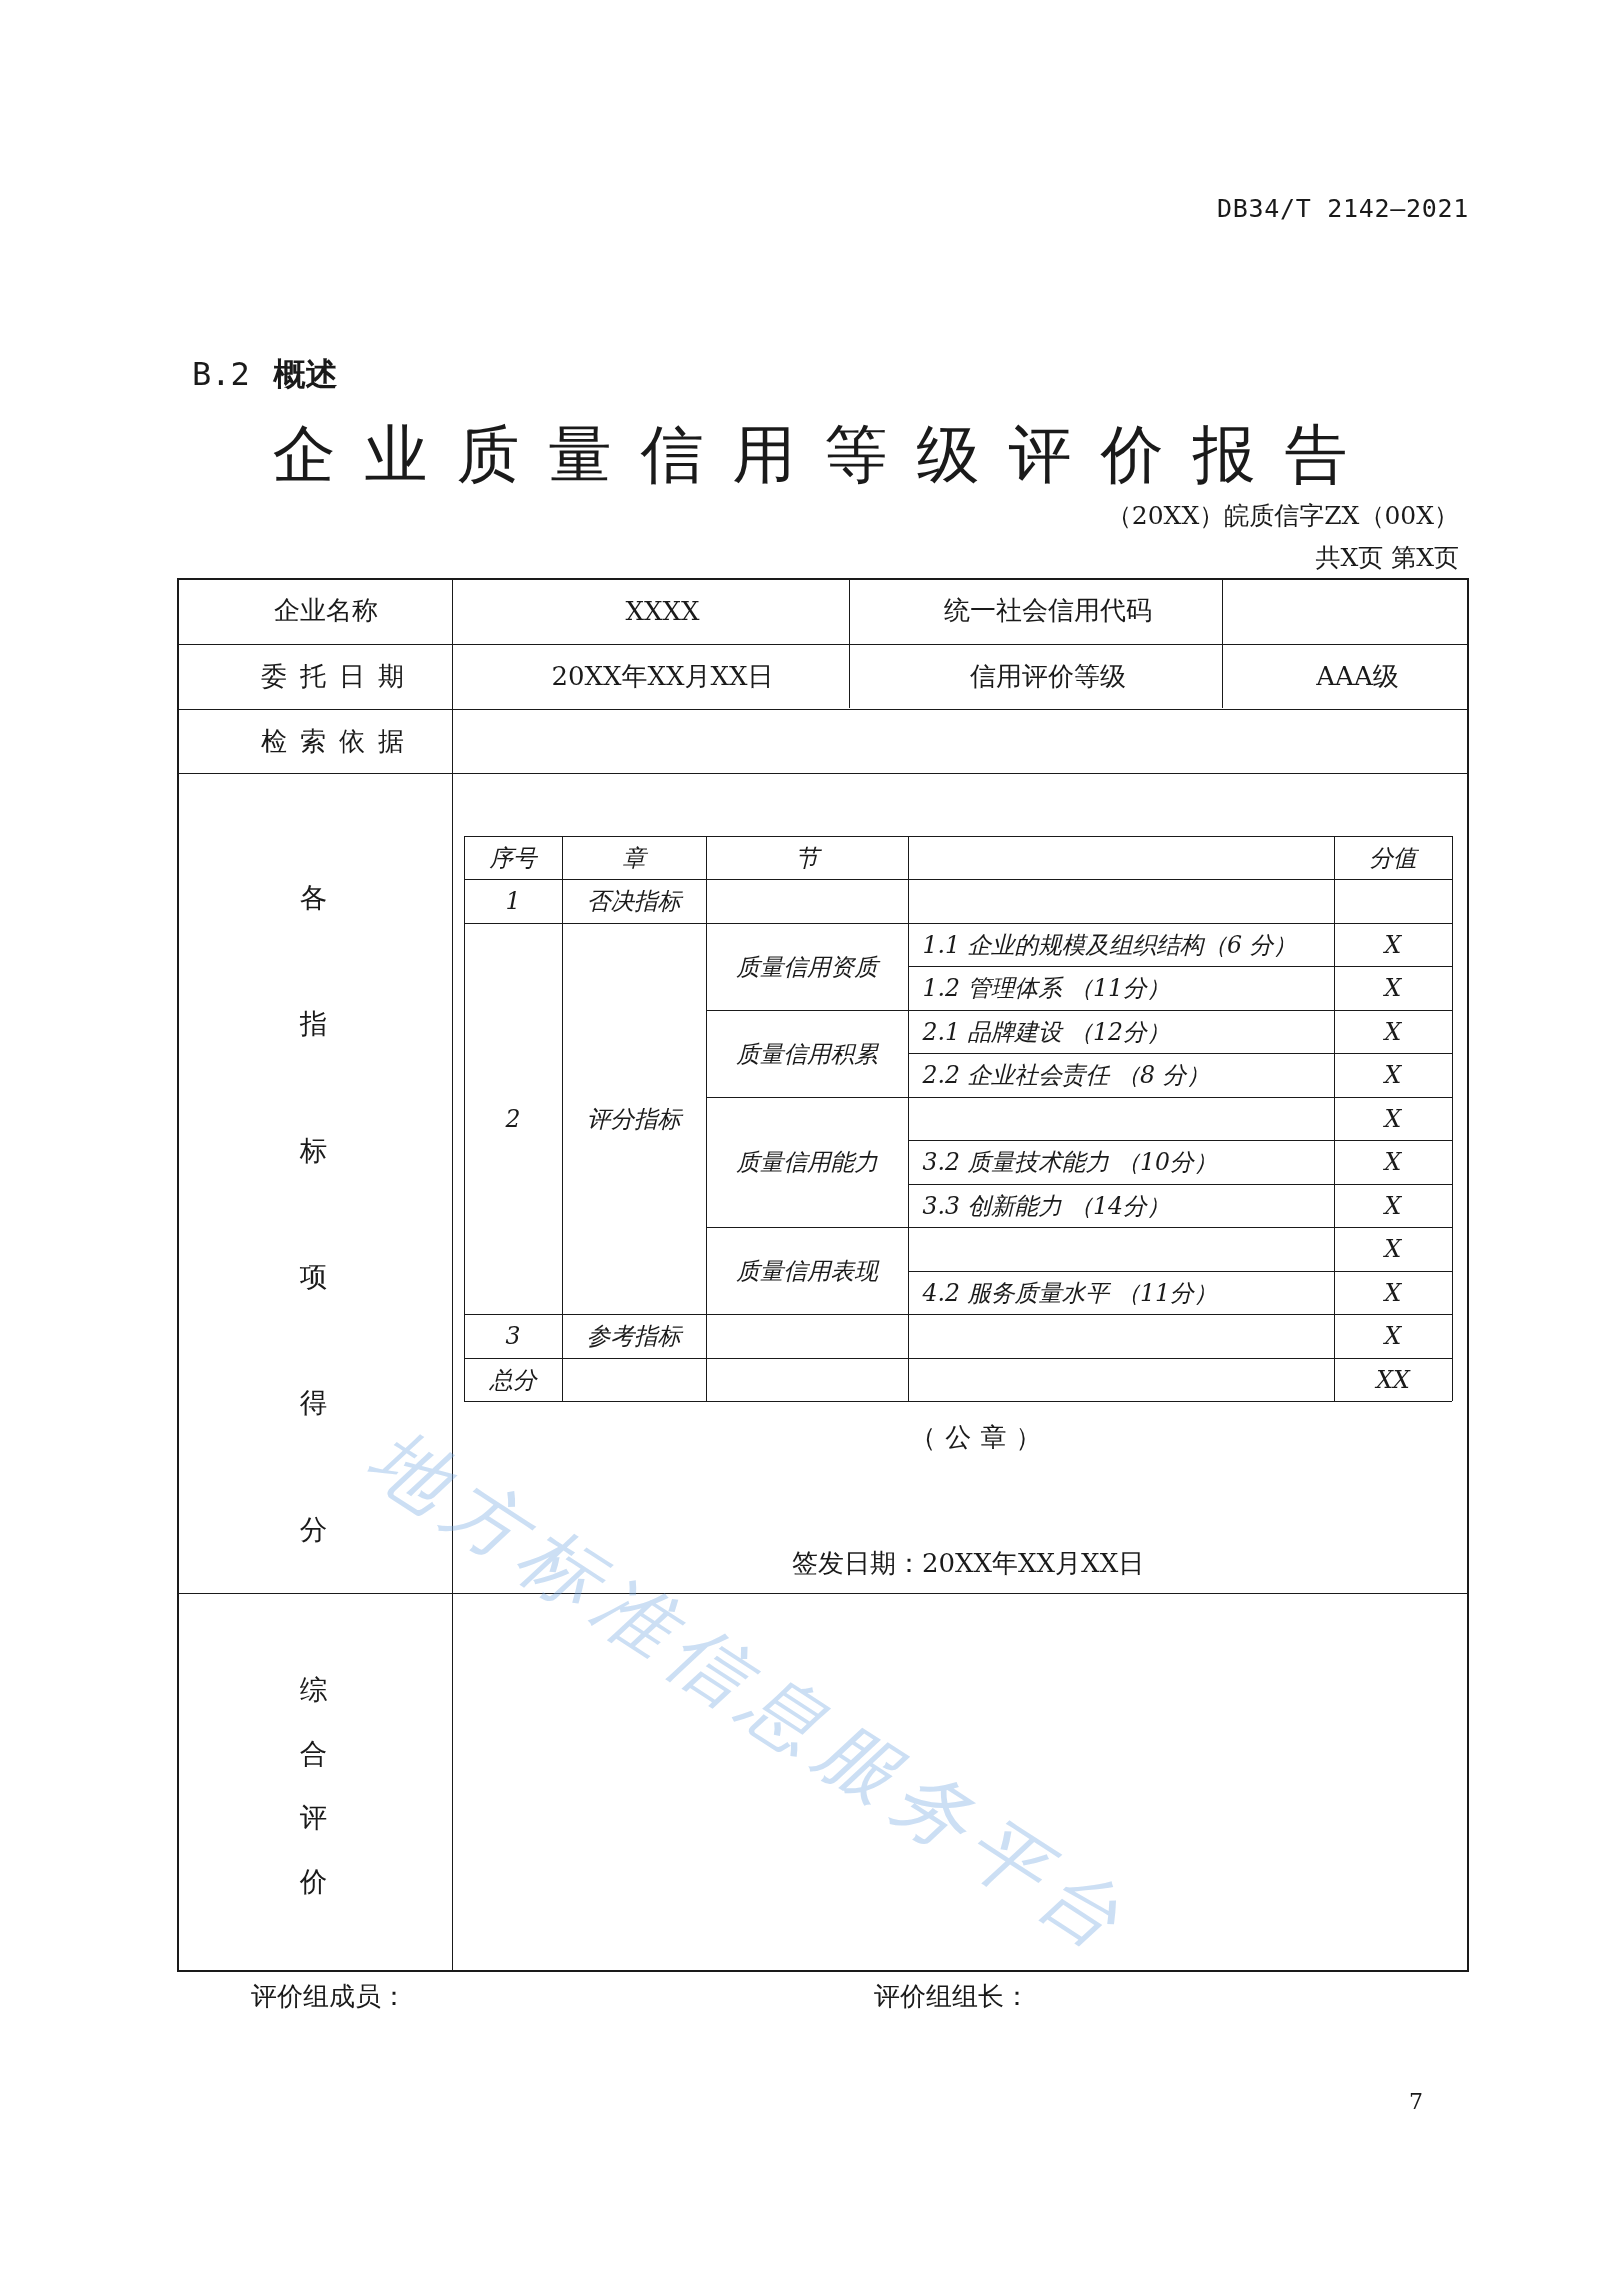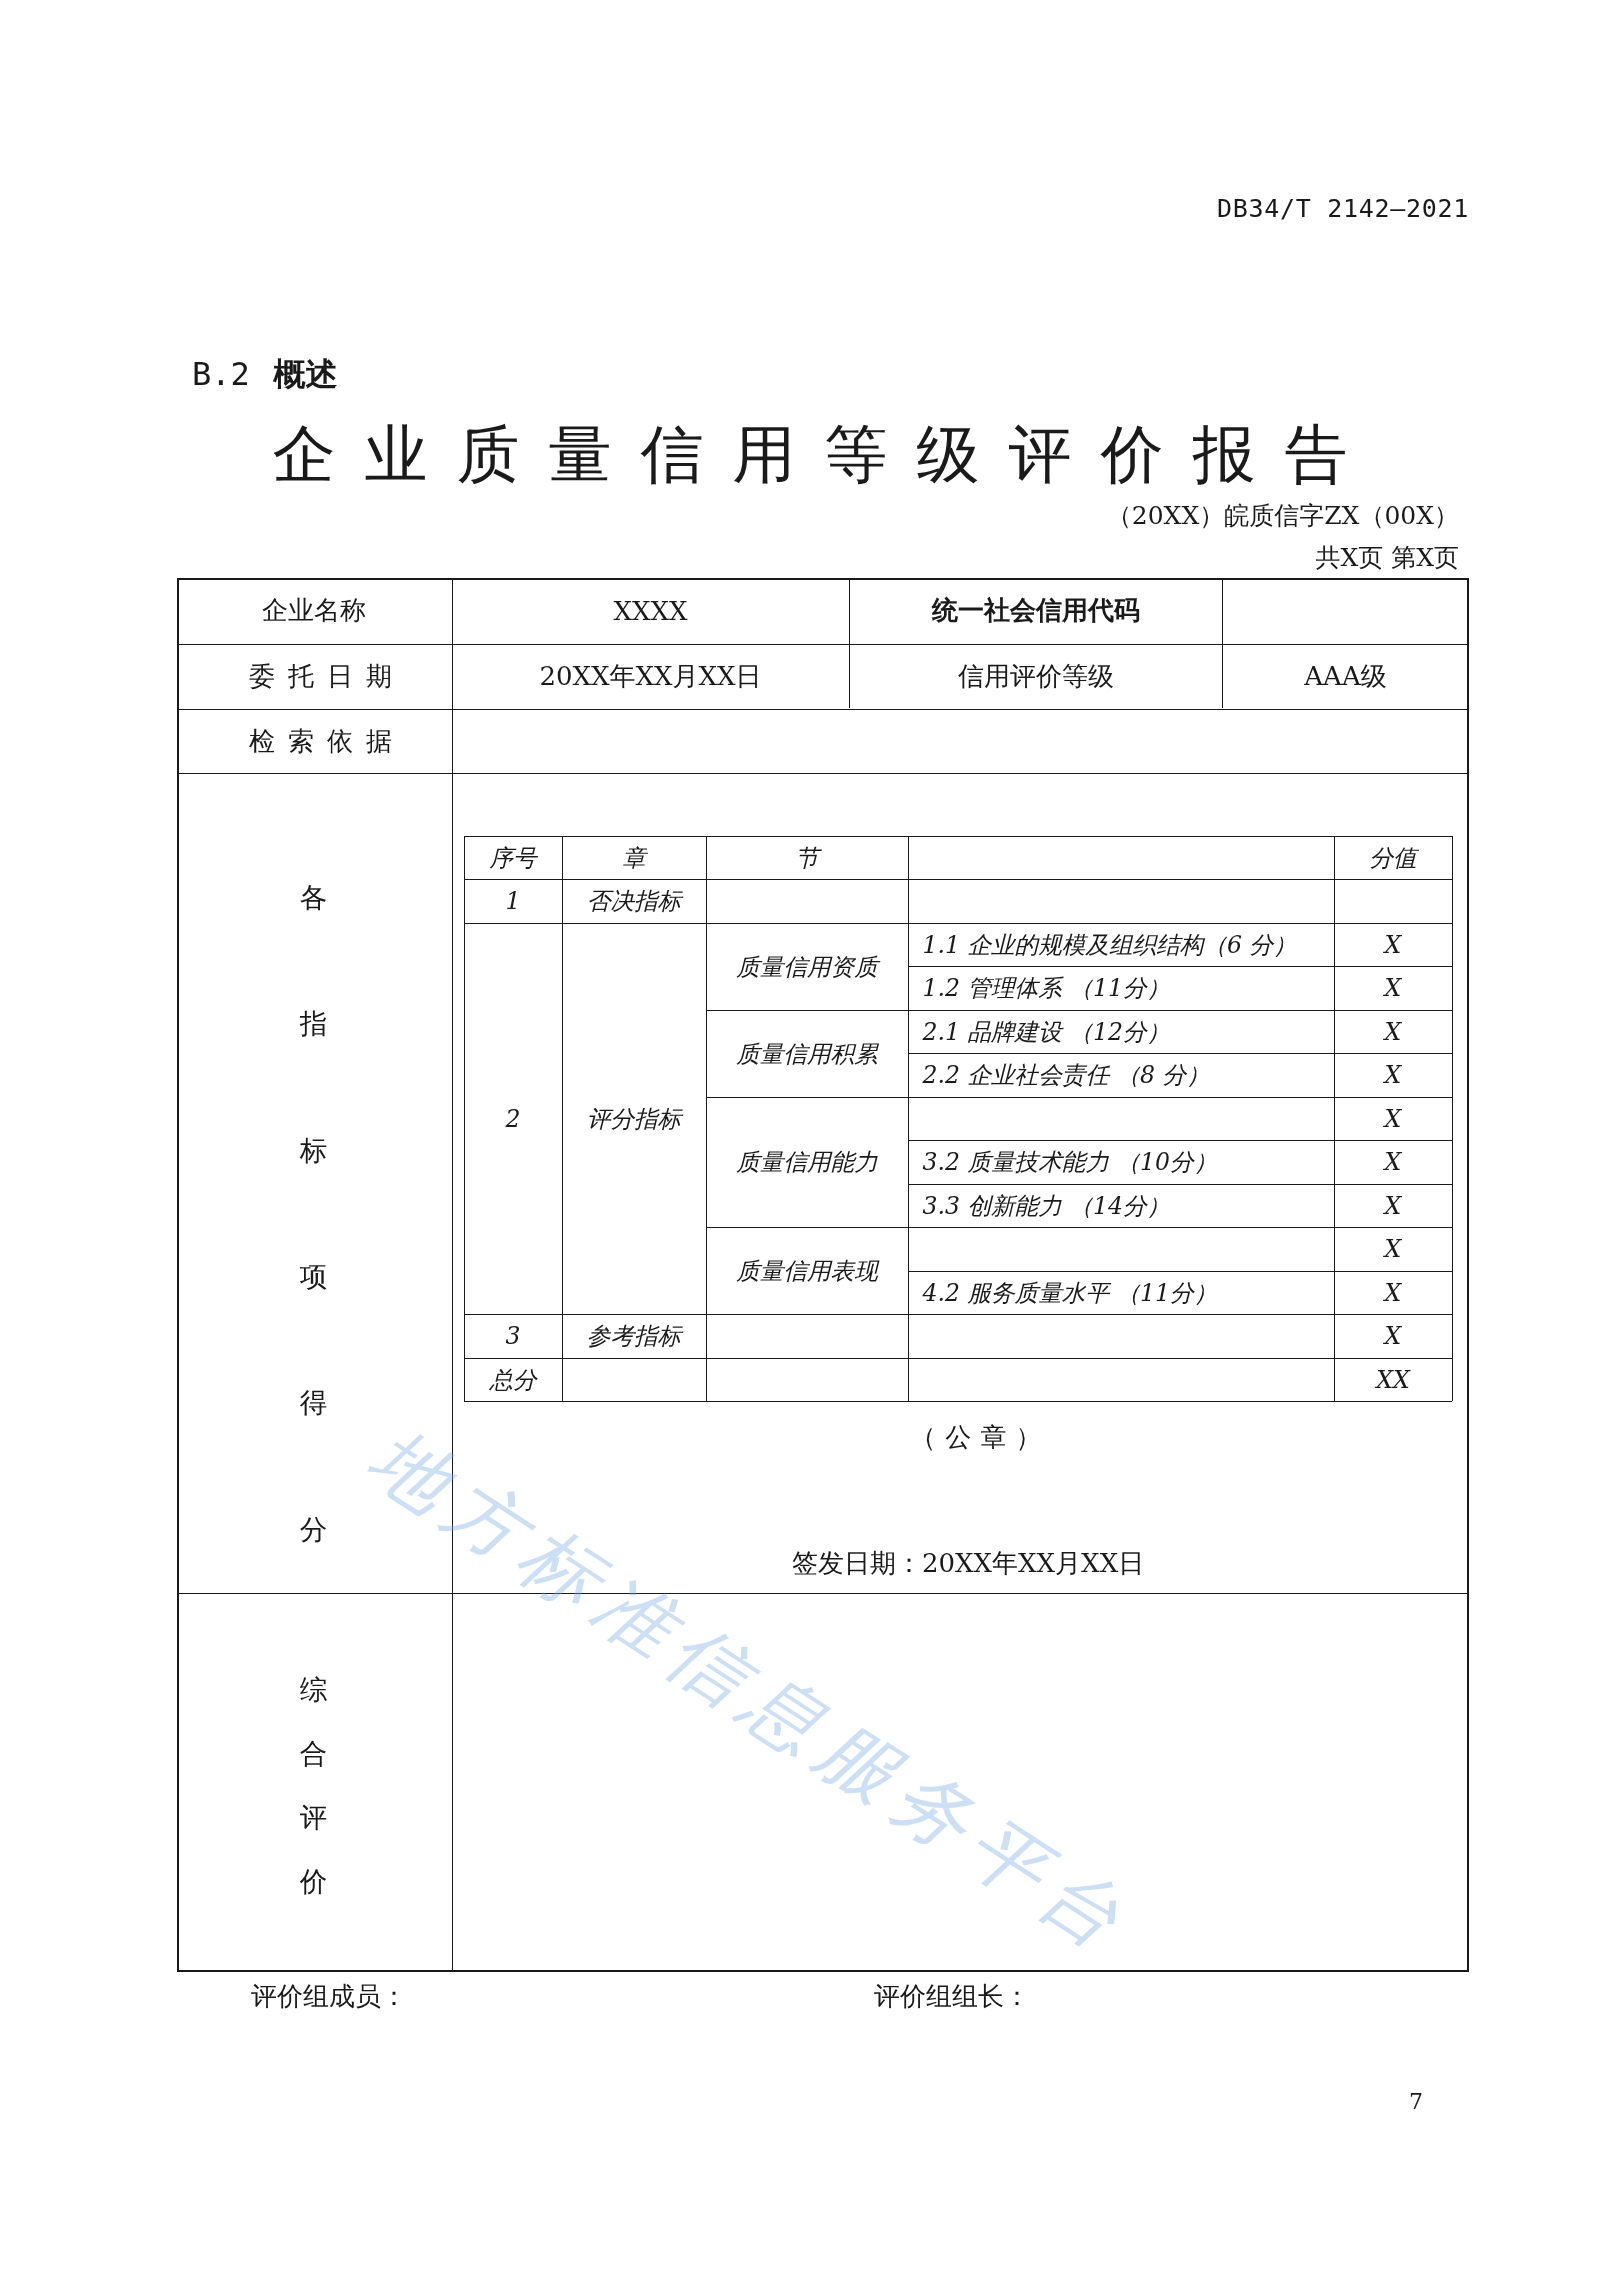--- a/index.html
+++ b/index.html
@@ -27,21 +27,21 @@
 
   
   .outer {
     left: 177px; top: 578px; width: 1292px; height: 1394px;
     border: 2px solid #1a1a1a; box-sizing: border-box;
   }
   .hline { position: absolute; height: 0; border-top: 1.3px solid #1a1a1a; }
   .vline { position: absolute; width: 0; border-left: 1.3px solid #1a1a1a; }
   .cell-text {
     position: absolute; font-size: 26px; text-align: center;
-    display: flex; align-items: center; justify-content: center;
+    display: flex; align-items: center; justify-content: center; margin-left: 12px;
   }
   .spaced { letter-spacing: 13px; padding-left: 13px; }
 
   
   .inner { position: absolute; left: 464px; top: 836px; width: 988px; height: 565px; }
   .inner .ic {
     position: absolute; font-size: 23.6px; display: flex; align-items: center;
     justify-content: center; text-align: center; font-style: italic;
   }
   .inner .il { justify-content: flex-start; padding-left: 14.4px; box-sizing: border-box; }
@@ -75,21 +75,21 @@
 <div class="hline" style="left:177px; top:709px; width:1292px;"></div>
 <div class="hline" style="left:177px; top:773px; width:1292px;"></div>
 <div class="hline" style="left:177px; top:1593px; width:1292px;"></div>
 
 <div class="vline" style="left:452px; top:578px; height:1394px;"></div>
 <div class="vline" style="left:849px; top:578px; height:130px;"></div>
 <div class="vline" style="left:1222px; top:578px; height:130px;"></div>
 
 <div class="cell-text" style="left:177px; top:578px; width:274px; height:65px;">企业名称</div>
 <div class="cell-text" style="left:452px; top:578px; width:397px; height:65px; font-family:'DejaVu Serif',serif;">XXXX</div>
-<div class="cell-text" style="left:849px; top:578px; width:374px; height:65px;font-weight:bold;">统一社会信用代码</div>
+<div class="cell-text" style="left:849px; top:578px; width:374px; height:65px;">统一社会信用代码</div>
 <div class="cell-text" style="left:1222px; top:578px; width:247px; height:65px;"></div>
 
 <div class="cell-text spaced" style="left:177px; top:644px; width:274px; height:65px;">委托日期</div>
 <div class="cell-text" style="left:452px; top:644px; width:397px; height:65px;">20XX年XX月XX日</div>
 <div class="cell-text" style="left:849px; top:644px; width:374px; height:65px;">信用评价等级</div>
 <div class="cell-text" style="left:1222px; top:644px; width:247px; height:65px;">AAA级</div>
 
 <div class="cell-text spaced" style="left:177px; top:709px; width:274px; height:65px;">检索依据</div>
 <div class="cell-text" style="left:452px; top:709px; width:1018px; height:65px;"></div>
 

